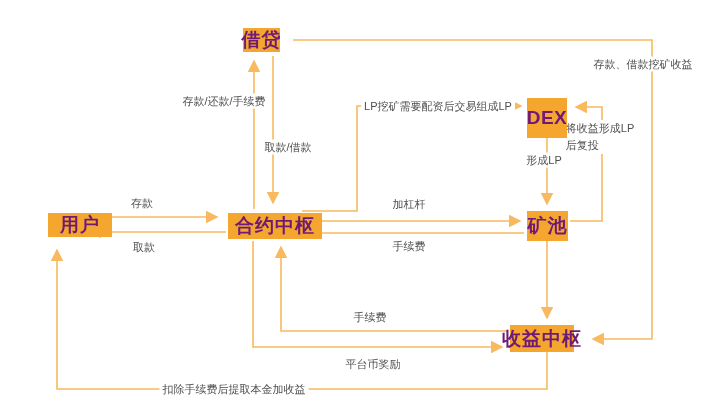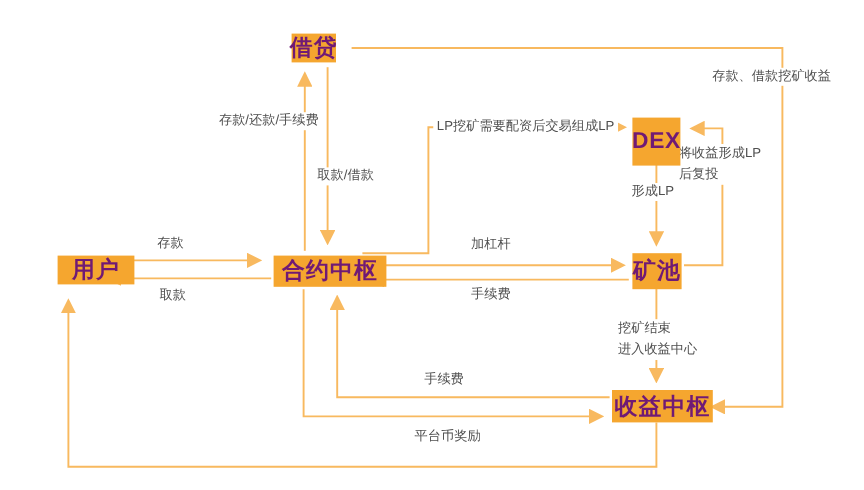--- a/index.html
+++ b/index.html
@@ -34,21 +34,21 @@
     padding:0 3px;
     z-index:2;
   }
   .elabel .ln{line-height:17px;}
   
   #n-lending{left:243px;top:28px;width:37px;height:24px;}
   #n-user{left:48px;top:213px;width:64px;height:24px;}
   #n-contract{left:228px;top:213px;width:94px;height:26px;}
   #n-dex{left:527px;top:98px;width:40px;height:40px;letter-spacing:0.5px;}
   #n-pool{left:527px;top:211px;width:41px;height:30px;}
-  #n-revenue{left:510px;top:325px;width:84px;height:27px;}
+  #n-revenue{left:510px;top:325px;width:64px;height:27px;}
   
   #l-deposit{left:142px;top:203px;}
   #l-withdraw{left:144px;top:247px;}
   #l-deposit-repay-fee{left:224px;top:101px;}
   #l-withdraw-borrow{left:288px;top:147px;}
   #l-lending-revenue{left:643px;top:64px;}
   #l-lp-note{left:438px;top:106px;}
   #l-reinvest{left:600px;top:137px;}
   #l-form-lp{left:544px;top:160px;}
   #l-add-leverage{left:409px;top:204px;}
@@ -93,26 +93,23 @@
   <div class="elabel" id="l-withdraw-borrow">取款/借款</div>
   <div class="elabel" id="l-lending-revenue">存款、借款挖矿收益</div>
   <div class="elabel" id="l-reinvest">
     <div class="ln">将收益形成LP</div>
     <div class="ln">后复投</div>
   </div>
   <div class="elabel" id="l-lp-note">LP挖矿需要配资后交易组成LP</div>
   <div class="elabel" id="l-form-lp">形成LP</div>
   <div class="elabel" id="l-add-leverage">加杠杆</div>
   <div class="elabel" id="l-fee-pool">手续费</div>
-  <div class="elabel" id="l-mining-end">
-    <div class="ln">挖矿结束</div>
-    <div class="ln">进入收益中心</div>
-  </div>
   <div class="elabel" id="l-fee-revenue">手续费</div>
   <div class="elabel" id="l-platform-reward">平台币奖励</div>
+  <div class="elabel" id="l-withdraw-principal">扣除手续费后提取本金加收益</div>
 
   <div class="node" id="n-lending">借贷</div>
   <div class="node" id="n-user">用户</div>
   <div class="node" id="n-contract">合约中枢</div>
   <div class="node" id="n-dex">DEX</div>
   <div class="node" id="n-pool">矿池</div>
   <div class="node" id="n-revenue">收益中枢</div>
 
 </div>
 

